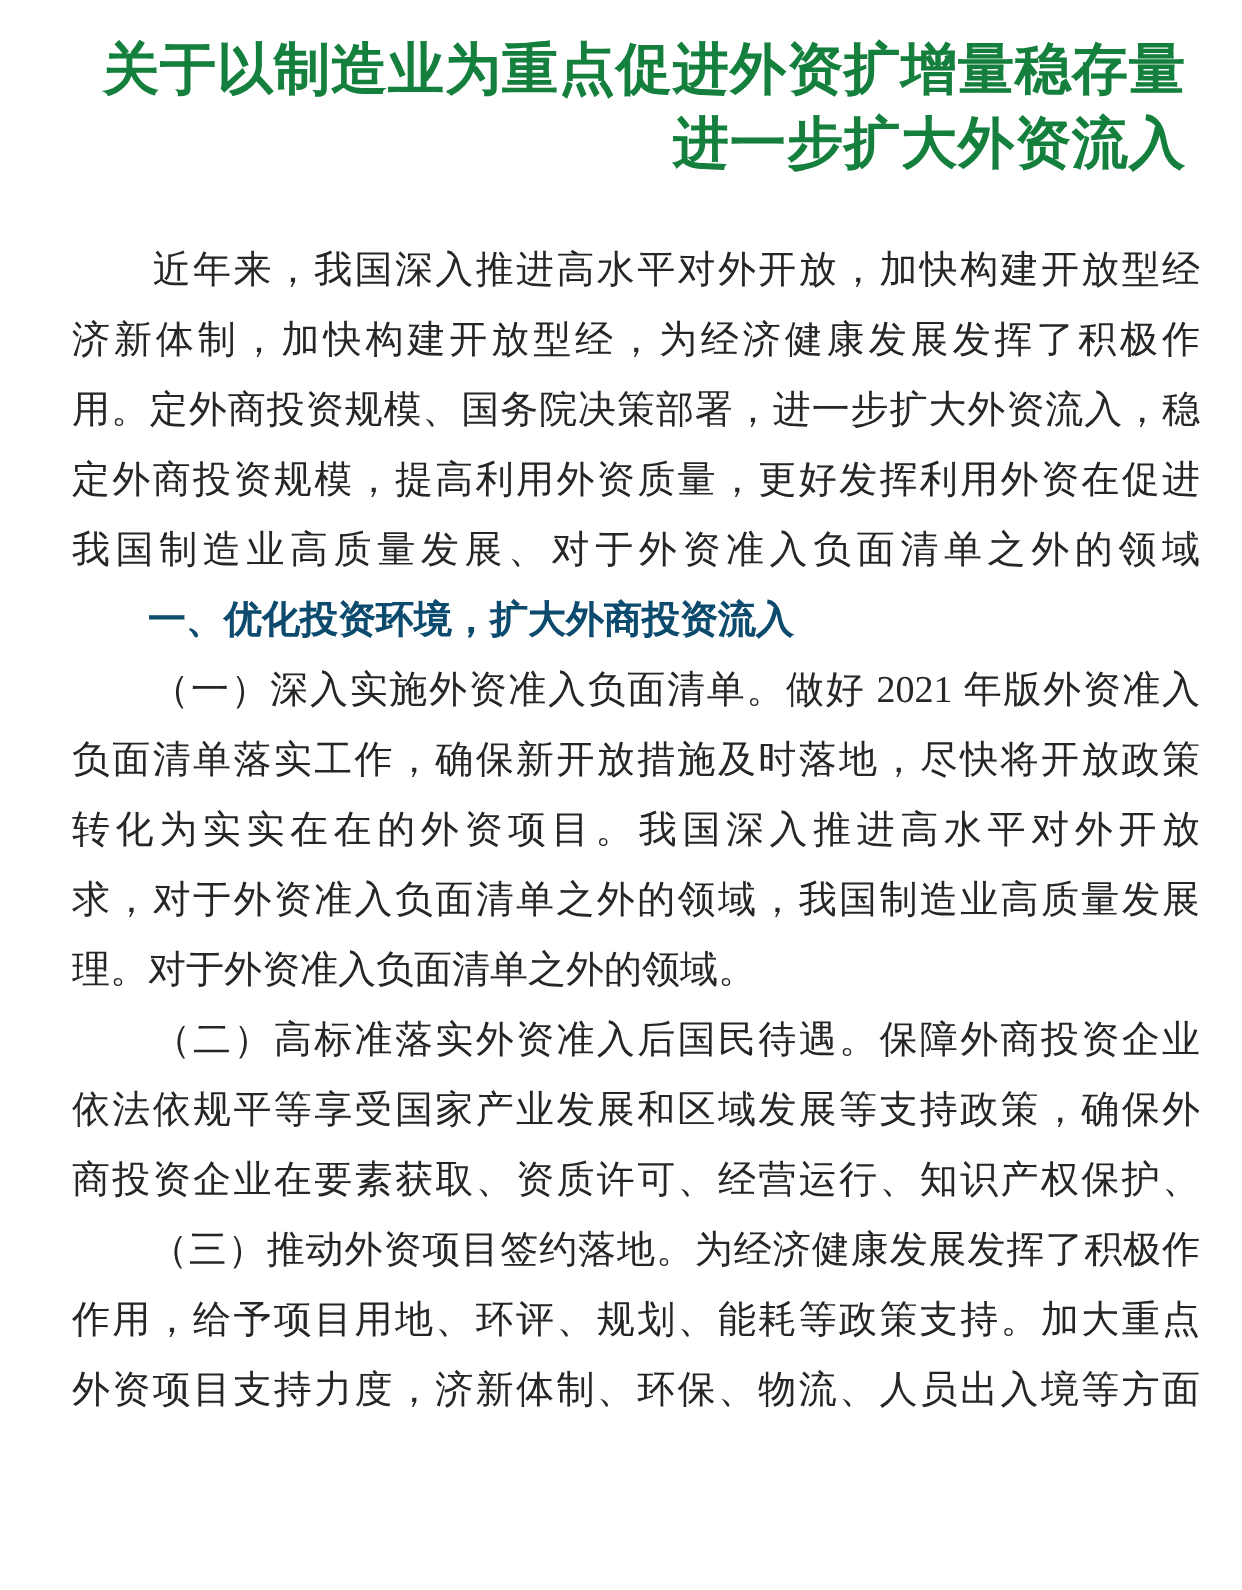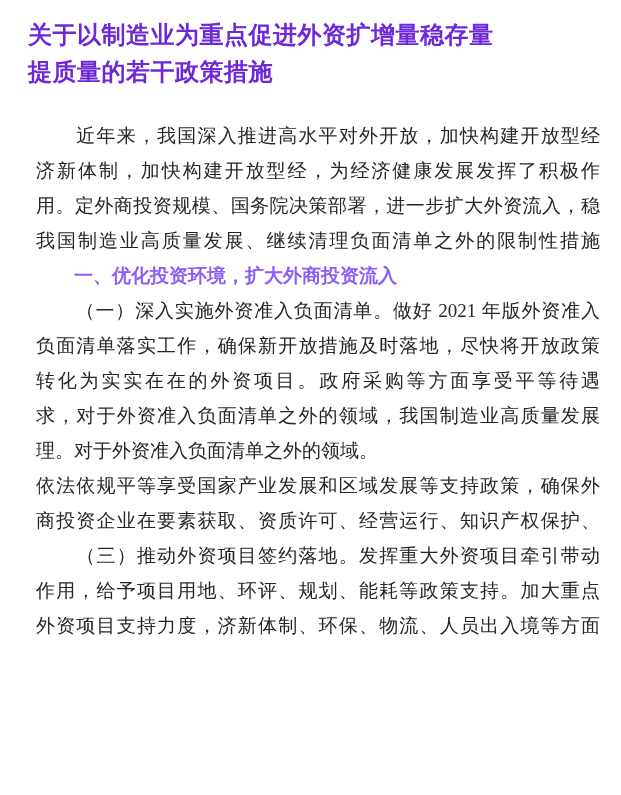--- a/index.html
+++ b/index.html
@@ -10,27 +10,27 @@
   .page {
     position: relative;
     width: 621px;
     height: 795px;
     background: #ffffff;
     overflow: hidden;
     font-family: "Liberation Serif", "DejaVu Serif", serif;
   }
   .title {
     margin: 16px 28px 0 28px;
-    text-align: left;
+    text-align: right;
     font-family: "Liberation Sans", "DejaVu Sans", sans-serif;
     font-weight: 700;
-    font-size: 24px;
+    font-size: 28px;
     line-height: 37px;
     letter-spacing: 0.5px;
-    color: #6d28d9;
+    color: #15803d;
   }
   .title .title-line {
     height: 37px;
     overflow: hidden;
   }
   .content {
     margin: 28px 21px 0 36px;
   }
   .block {
     margin: 0;
@@ -46,51 +46,53 @@
     text-align-last: left;
     overflow: hidden;
     white-space: pre-wrap;
   }
   .line.just {
     text-align-last: justify;
   }
   .heading .line {
     font-family: Liberation Sans, sans-serif;
     font-weight: 700;
-    color: #8b5cf6;
+    color: #0c4a6e;
   }
 </style>
 </head>
 <body>
 
 <div class="page">
   <div class="title">
     <div class="title-line">关于以制造业为重点促进外资扩增量稳存量</div>
-    <div class="title-line">提质量的若干政策措施</div>
+    <div class="title-line">进一步扩大外资流入</div>
   </div>
   <div class="content" id="doc-body">
       <div class="block body">
         <div class="line just">　　近年来，我国深入推进高水平对外开放，加快构建开放型经</div>
         <div class="line just">济新体制，加快构建开放型经，为经济健康发展发挥了积极作</div>
         <div class="line just">用。定外商投资规模、国务院决策部署，进一步扩大外资流入，稳</div>
-        <div class="line just">我国制造业高质量发展、继续清理负面清单之外的限制性措施</div>
+        <div class="line just">定外商投资规模，提高利用外资质量，更好发挥利用外资在促进</div>
+        <div class="line just">我国制造业高质量发展、对于外资准入负面清单之外的领域</div>
       </div>
       <div class="block heading">
         <div class="line">　　一、优化投资环境，扩大外商投资流入</div>
       </div>
       <div class="block body">
         <div class="line just">　　（一）深入实施外资准入负面清单。做好 2021 年版外资准入</div>
         <div class="line just">负面清单落实工作，确保新开放措施及时落地，尽快将开放政策</div>
-        <div class="line just">转化为实实在在的外资项目。政府采购等方面享受平等待遇</div>
+        <div class="line just">转化为实实在在的外资项目。我国深入推进高水平对外开放</div>
         <div class="line just">求，对于外资准入负面清单之外的领域，我国制造业高质量发展</div>
         <div class="line">理。对于外资准入负面清单之外的领域。</div>
       </div>
       <div class="block body">
+        <div class="line just">　　（二）高标准落实外资准入后国民待遇。保障外商投资企业</div>
         <div class="line just">依法依规平等享受国家产业发展和区域发展等支持政策，确保外</div>
         <div class="line just">商投资企业在要素获取、资质许可、经营运行、知识产权保护、</div>
       </div>
       <div class="block body">
-        <div class="line just">　　（三）推动外资项目签约落地。发挥重大外资项目牵引带动</div>
+        <div class="line just">　　（三）推动外资项目签约落地。为经济健康发展发挥了积极作</div>
         <div class="line just">作用，给予项目用地、环评、规划、能耗等政策支持。加大重点</div>
         <div class="line just">外资项目支持力度，济新体制、环保、物流、人员出入境等方面</div>
       </div>
     </div>
 </div>
 
 </body></html>

